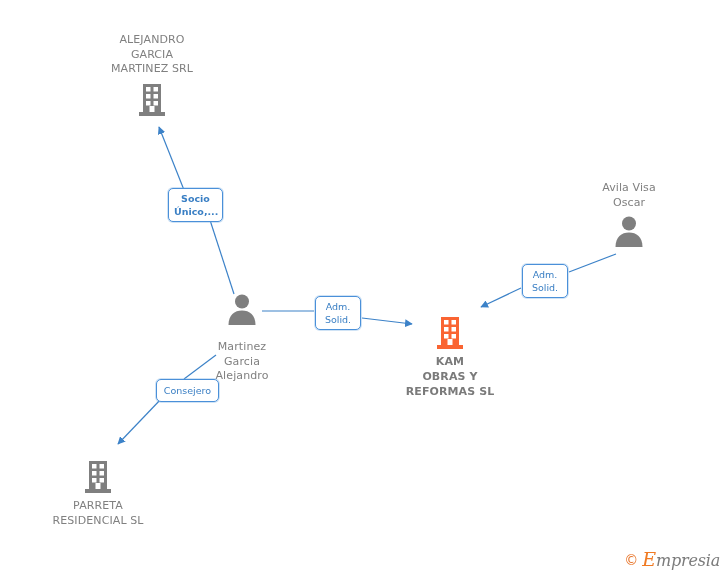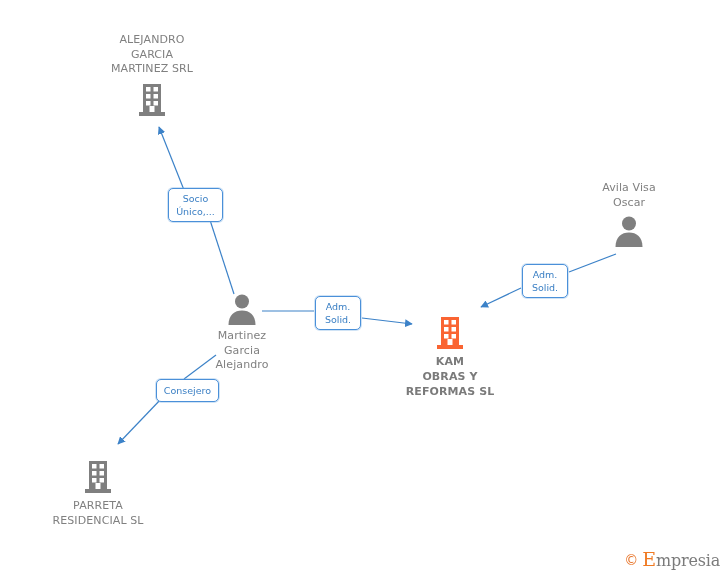--- a/index.html
+++ b/index.html
@@ -78,20 +78,21 @@
     align-items: center;
     gap: 4px;
   }
   #watermark .copy {
     font-size: 14px;
     color: #e8762c;
     line-height: 1;
   }
   #watermark .brand {
     font-family: "DejaVu Serif", "Liberation Serif", serif;
+    font-style: italic;
     font-size: 16px;
     color: #7b7b7b;
     line-height: 1;
     letter-spacing: -0.2px;
     text-align: right;
   }
   #watermark .brand .cap {
     color: #f07a22;
     font-size: 19px;
   }
@@ -136,21 +137,21 @@
       <rect x="16.5" y="19" width="4.5" height="4.5" fill="#ffffff"></rect>
       <rect x="12.5" y="24" width="5" height="6" fill="#ffffff"></rect>
     </svg>
   </div>
 
   <div class="node person" style="left:162px; top:292px;">
     <svg class="glyph" width="34" height="34" viewBox="0 0 34 34">
       <circle cx="17" cy="9.5" r="7" fill="#7f7f7f"></circle>
       <path d="M3.5 33 C3.5 23 9.5 18.5 17 18.5 C24.5 18.5 30.5 23 30.5 33 Z" fill="#7f7f7f"></path>
     </svg>
-    <div class="label" style="margin-top:3px;">Martinez
+    <div class="label" style="margin-top:14px;">Martinez
 Garcia
 Alejandro</div>
   </div>
 
   <div class="node company company-main" style="left:370px; top:315px;">
     <svg class="glyph" width="30" height="36" viewBox="0 0 30 36">
       <rect x="6" y="2" width="18" height="28" fill="#fa6432"></rect>
       <rect x="2" y="30" width="26" height="4" fill="#fa6432"></rect>
       <rect x="9" y="5" width="4.5" height="4.5" fill="#ffffff"></rect>
       <rect x="16.5" y="5" width="4.5" height="4.5" fill="#ffffff"></rect>
@@ -183,21 +184,21 @@
       <rect x="9" y="12" width="4.5" height="4.5" fill="#ffffff"></rect>
       <rect x="16.5" y="12" width="4.5" height="4.5" fill="#ffffff"></rect>
       <rect x="9" y="19" width="4.5" height="4.5" fill="#ffffff"></rect>
       <rect x="16.5" y="19" width="4.5" height="4.5" fill="#ffffff"></rect>
       <rect x="12.5" y="24" width="5" height="6" fill="#ffffff"></rect>
     </svg>
     <div class="label" style="margin-top:4px;">PARRETA
 RESIDENCIAL SL</div>
   </div>
 
-  <div class="chip" style="left:168px; top:188px; width:55px;">Socio
+  <div class="chip" style="left:168px; top:188px; width:55px;font-weight:bold;">Socio
 Único,...</div>
 
   <div class="chip" style="left:315px; top:296px; width:46px;">Adm.
 Solid.</div>
 
   <div class="chip" style="left:522px; top:264px; width:46px;">Adm.
 Solid.</div>
 
   <div class="chip" style="left:134px; top:379px; width:63px; padding-top:4px; padding-bottom:4px;margin-left:22px;">Consejero</div>
 

